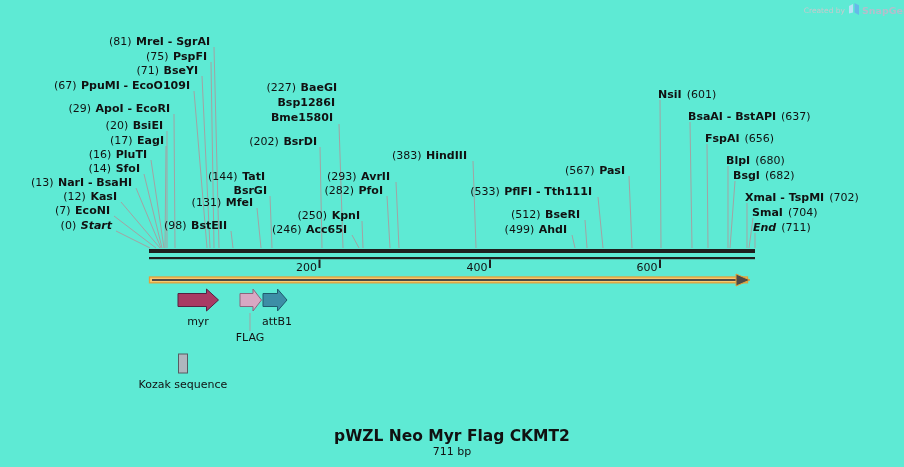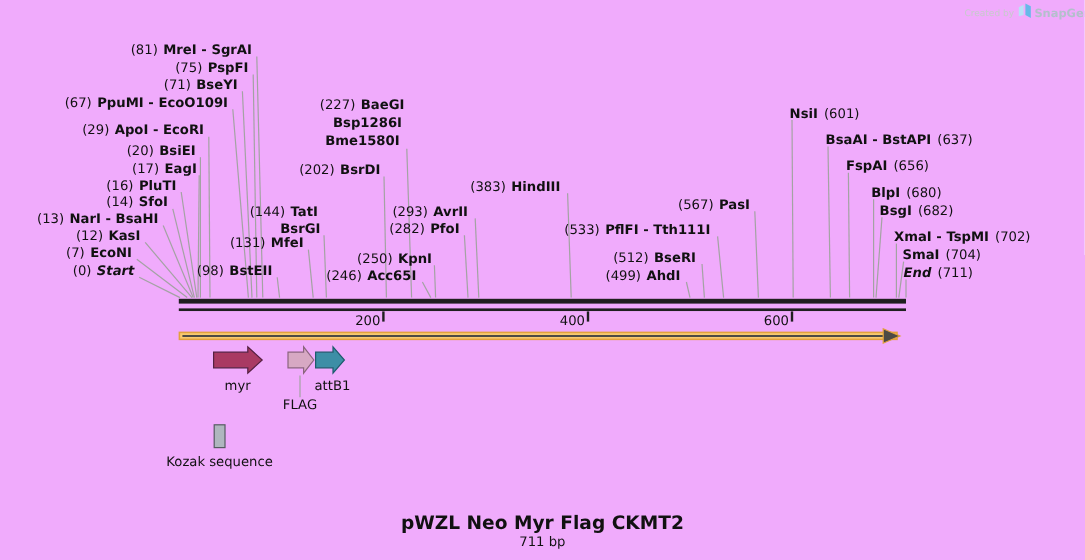--- a/index.html
+++ b/index.html
@@ -1,16 +1,16 @@
 <!DOCTYPE html>
 <html><head>
 <meta charset="utf-8">
 <style>
   html,body{margin:0;padding:0;background:#ffffff;}
-  .canvas{width:904px;height:467px;background:#f0abfc;position:relative;overflow:hidden;
+  .canvas{width:904px;height:467px;background:#5eead4;position:relative;overflow:hidden;
           font-family:"DejaVu Sans",sans-serif;}
   svg{display:block;}
   text{font-family:"DejaVu Sans",sans-serif;fill:#111111;}
   .site-text{font-size:11px;}
   .site-num{font-weight:normal;}
   .site-name{font-weight:bold;}
   .italic{font-style:italic;}
   .leader{stroke:#a3a3a3;stroke-width:1;fill:none;}
   .tick-label{font-size:11px;text-anchor:end;}
   .feature-label{font-size:11px;text-anchor:middle;}

